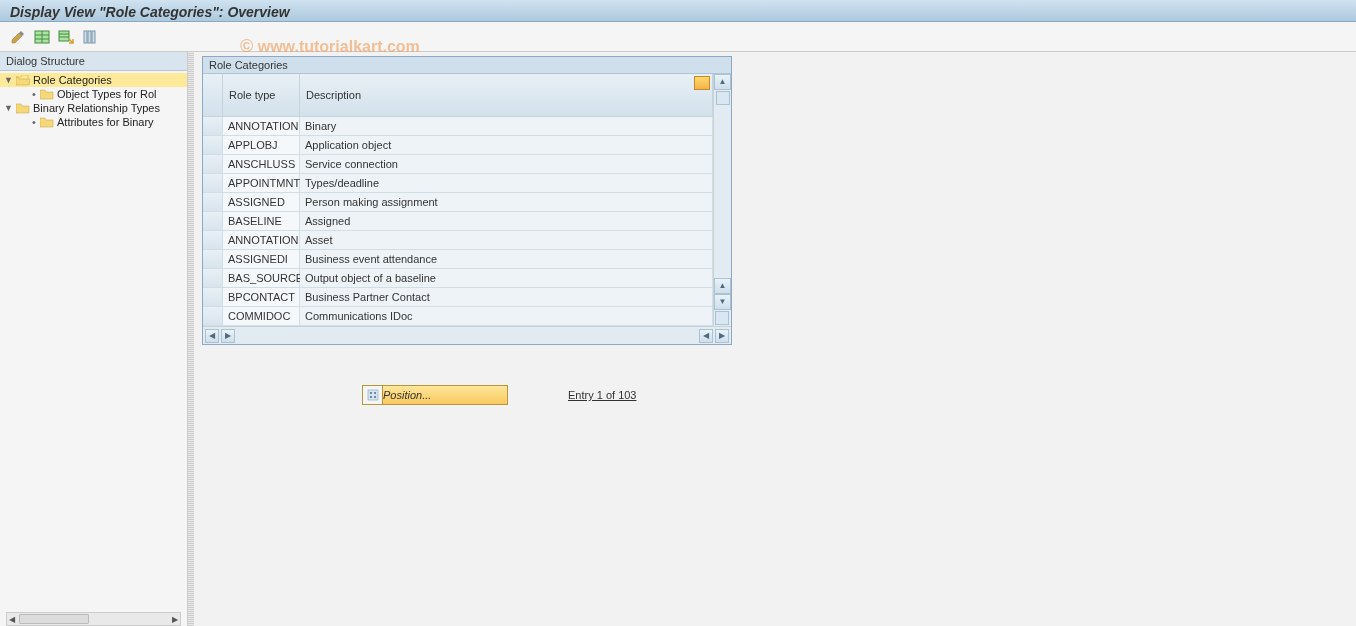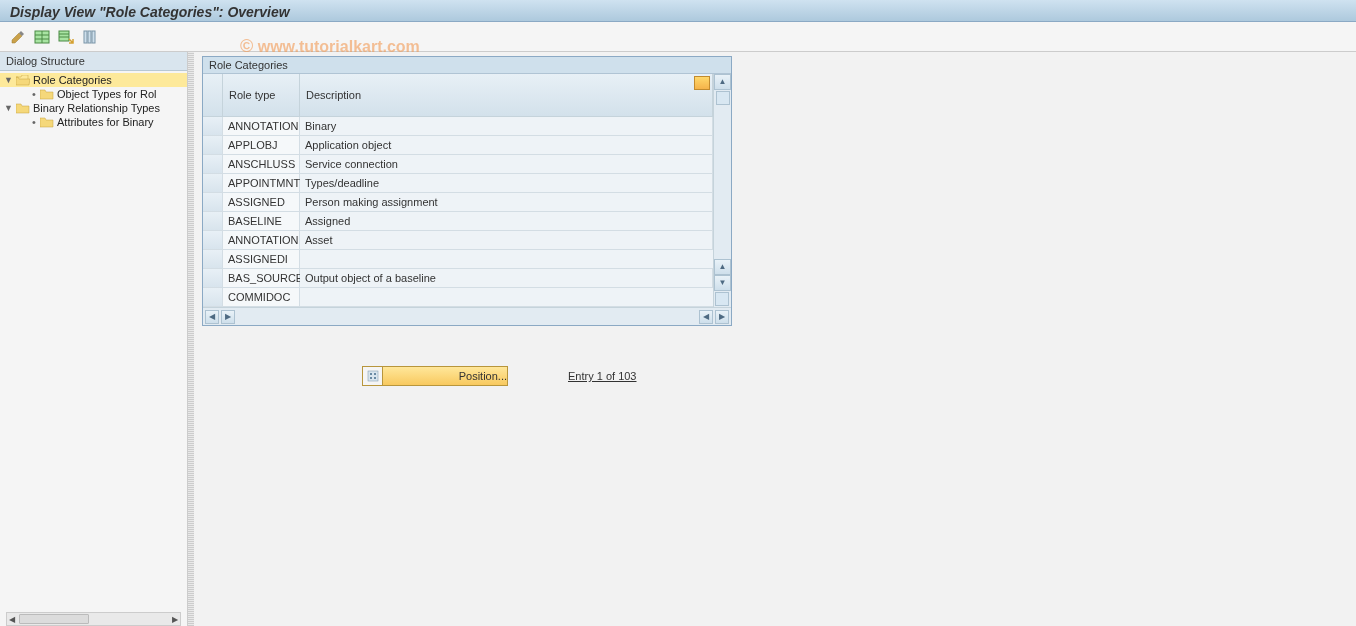--- a/index.html
+++ b/index.html
@@ -285,21 +285,22 @@
       width: 20px;
       height: 100%;
       background: #f5f5f5;
       border-right: 1px solid #b8963c;
       display: flex;
       align-items: center;
       justify-content: center;
     }
     .position-btn .label {
       flex: 1;
-      text-align: right;
+      text-align: left;
+      font-style: italic;
     }
     
     .entry-text { font-size: 11px; color: #333; text-decoration: underline; }
   </style>
 </head>
 <body>
 
 <div class="title-bar">Display View "Role Categories": Overview</div>
 
 <div class="toolbar">
@@ -424,29 +425,36 @@
                 <div class="cell cell-desc">Assigned</div>
               </div>
               <div class="table-row">
                 <div class="cell cell-selector"></div>
                 <div class="cell cell-roletype">ANNOTATION</div>
                 <div class="cell cell-desc">Asset</div>
               </div>
               <div class="table-row">
                 <div class="cell cell-selector"></div>
                 <div class="cell cell-roletype">ASSIGNEDI</div>
+                <div class="cell cell-desc">Business event attendance</div>
               </div>
               <div class="table-row">
                 <div class="cell cell-selector"></div>
                 <div class="cell cell-roletype">BAS_SOURCE</div>
                 <div class="cell cell-desc">Output object of a baseline</div>
               </div>
               <div class="table-row">
                 <div class="cell cell-selector"></div>
+                <div class="cell cell-roletype">BPCONTACT</div>
+                <div class="cell cell-desc">Business Partner Contact</div>
+              </div>
+              <div class="table-row">
+                <div class="cell cell-selector"></div>
                 <div class="cell cell-roletype">COMMIDOC</div>
+                <div class="cell cell-desc">Communications IDoc</div>
               </div>
             </div>
         </div>
         <div class="v-scroll">
           <div class="btn">▲</div>
           <div class="thumb-box"></div>
           <div style="flex:1"></div>
           <div class="btn" style="position:absolute;bottom:32px;left:0;right:0">▲</div>
           <div class="btn" style="position:absolute;bottom:16px;left:0;right:0">▼</div>
           <div class="thumb-box" style="position:absolute;bottom:0;left:1px"></div>

